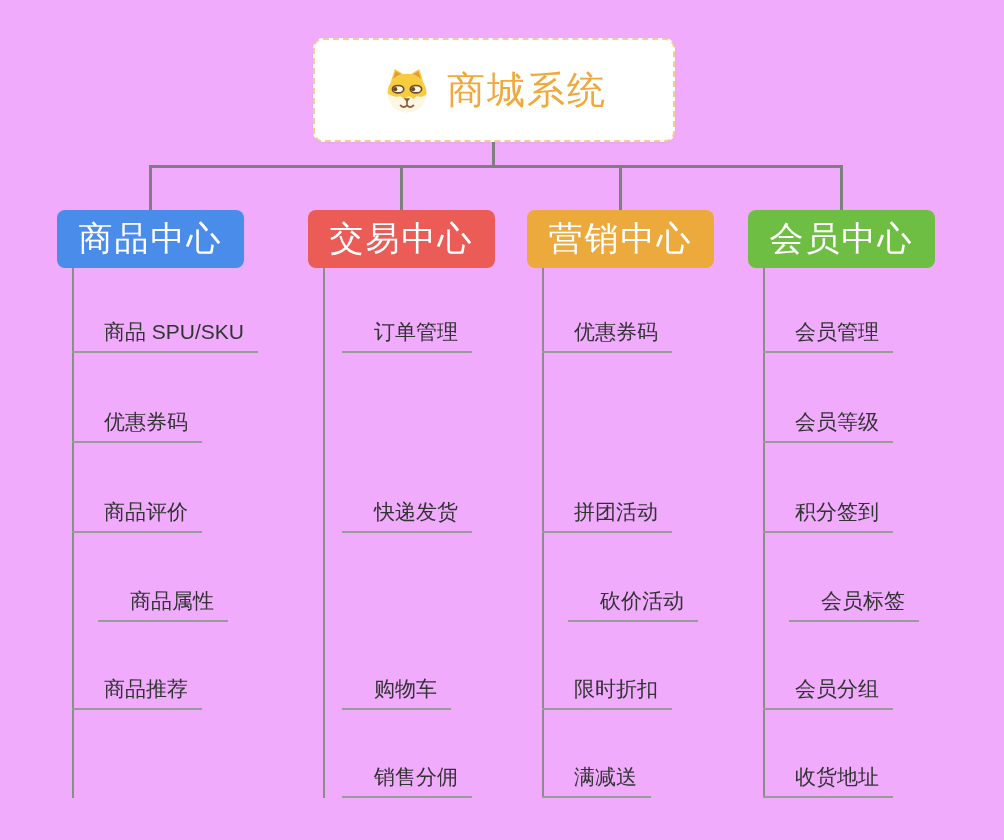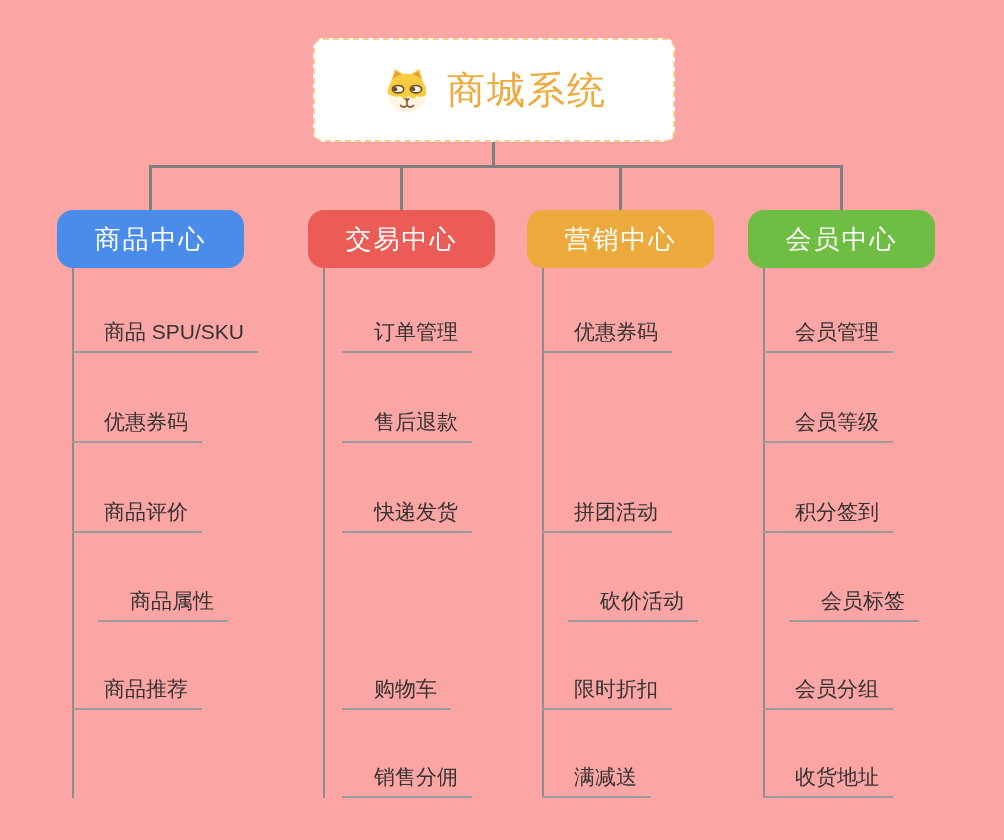--- a/index.html
+++ b/index.html
@@ -2,21 +2,21 @@
 <html><head>
 <meta charset="utf-8">
 <style>
   html,body{margin:0;padding:0;}
   body{
     width:1004px;height:840px;
     background:#f8f8f8;
     font-family:"Liberation Sans","DejaVu Sans",sans-serif;
     overflow:hidden;
   }
-  .canvas{position:relative;width:1004px;height:840px;background:#fca5a5;}
+  .canvas{position:relative;width:1004px;height:840px;background:#f0abfc;}
 
   
   .line{position:absolute;background:#7f7f7f;}
   .stem{left:492px;top:141px;width:3px;height:27px;}
   .hbar{left:149px;top:165px;width:694px;height:3px;}
   .drop{top:165px;width:3px;height:46px;}
   .drop1{left:149px;} .drop2{left:400px;} .drop3{left:619px;} .drop4{left:840px;}
 
   
   .root-node{
@@ -25,21 +25,21 @@
     box-sizing:border-box;
     display:flex;align-items:center;justify-content:center;gap:14px;
     box-shadow:0 1px 3px rgba(0,0,0,0.04);
   }
   .root-title{font-size:38px;font-weight:500;color:#f0a93c;letter-spacing:2px;}
   .dog{width:52px;height:52px;display:inline-flex;}
 
   
   .branch{
     position:absolute;top:210px;width:187px;height:58px;
-    border-radius:16px;color:#ffffff;font-size:26px;letter-spacing:2px;
+    border-radius:8px;color:#ffffff;font-size:34px;letter-spacing:2px;
     display:flex;align-items:center;justify-content:center;
   }
   .b1{left:57px;}  .b2{left:308px;} .b3{left:527px;} .b4{left:748px;}
 
   
   .trunk{position:absolute;top:268px;width:2px;height:530px;background:#8c8c8c;}
   .t1{left:72px;} .t2{left:323px;} .t3{left:542px;} .t4{left:763px;}
 
   
   .item{
@@ -100,21 +100,20 @@
   <div class="trunk t3"></div>
   <div class="trunk t4"></div>
 
   <div class="item c1 r1">商品 SPU/SKU</div>
   <div class="item c1 r2">优惠券码</div>
   <div class="item c1 r3">商品评价</div>
   <div class="item c1 r4">商品属性</div>
   <div class="item c1 r5">商品推荐</div>
 
   <div class="item c2 r1">订单管理</div>
-  <div class="item c2 r2">售后退款</div>
   <div class="item c2 r3">快递发货</div>
   <div class="item c2 r5">购物车</div>
   <div class="item c2 r6">销售分佣</div>
 
   <div class="item c3 r1">优惠券码</div>
   <div class="item c3 r3">拼团活动</div>
   <div class="item c3 r4">砍价活动</div>
   <div class="item c3 r5">限时折扣</div>
   <div class="item c3 r6">满减送</div>
 

